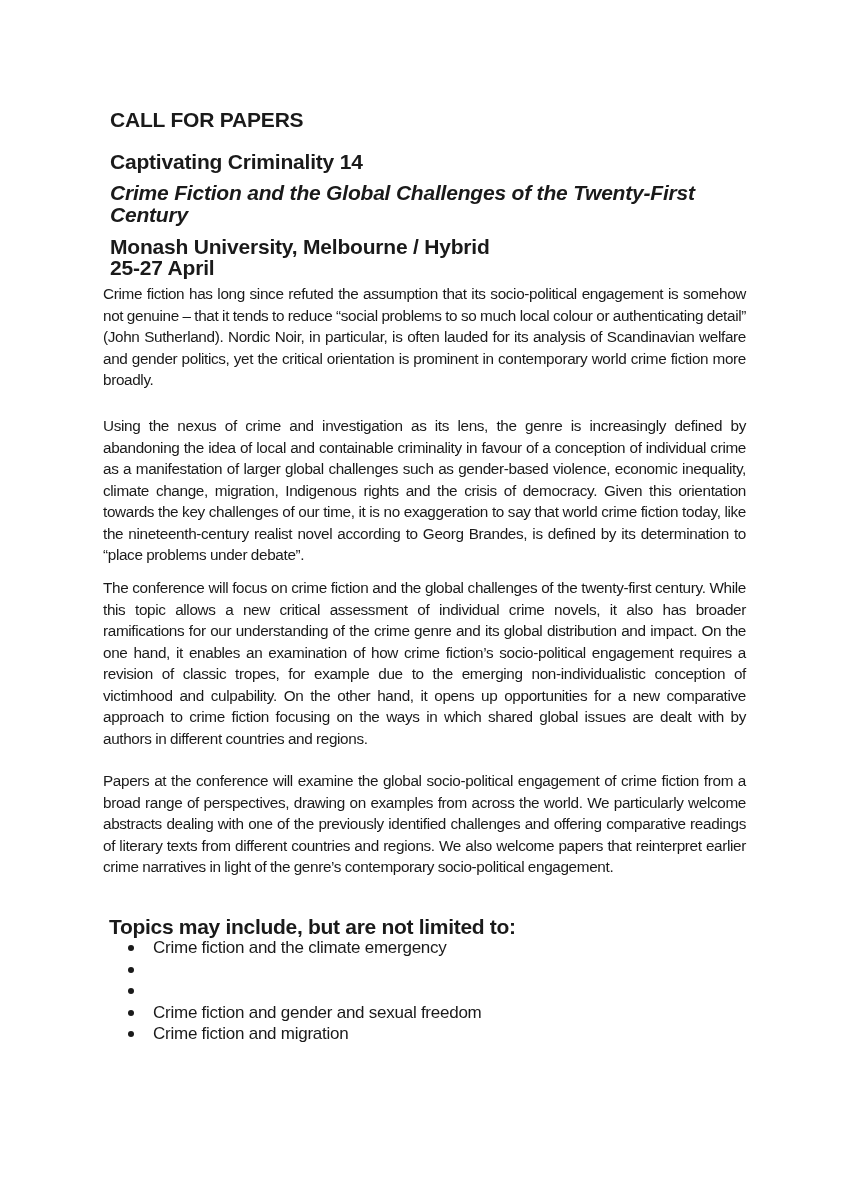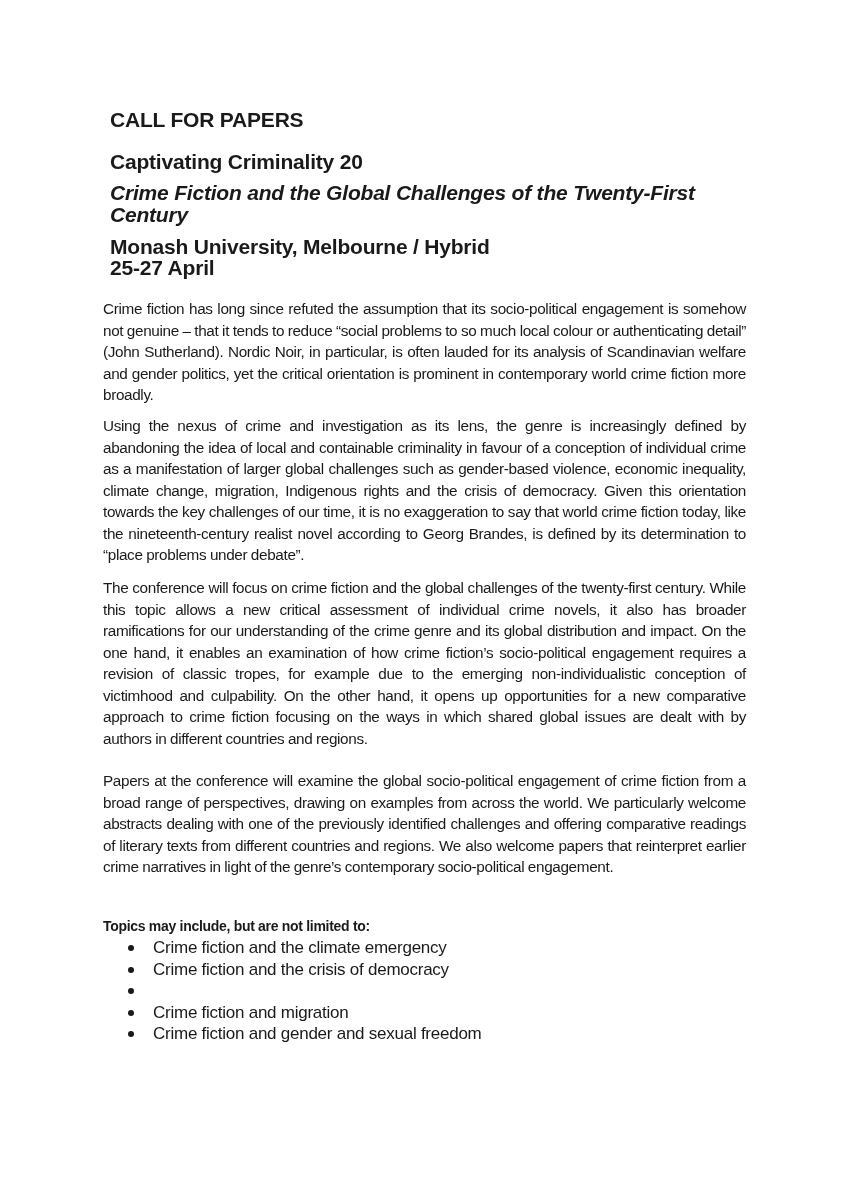--- a/index.html
+++ b/index.html
@@ -42,32 +42,32 @@
     position: absolute;
     left: 0;
     width: 643px;
     margin: 0;
     font-size: 15.3px;
     line-height: 21.55px;
     text-align: justify;
     letter-spacing: -0.35px;
     word-spacing: -0.3px;
   }
-  .p1 { top: 298px; }
+  .p1 { top: 283px; }
   .p2 { top: 415px; }
   .p3 { top: 577px; }
   .p4 { top: 770px; }
 
   .topics-heading {
     position: absolute;
-    left: 0;
+    left: 6px;
     top: 916px;
     margin: 0;
     font-weight: bold;
-    font-size: 14px;
+    font-size: 21px;
     line-height: 21.5px;
     letter-spacing: -0.3px;
   }
   .topics-list {
     position: absolute;
     left: 0;
     top: 937px;
     margin: 0;
     padding: 0;
     list-style: none;
@@ -88,31 +88,31 @@
     height: 6px;
     border-radius: 50%;
     background: #1a1a1a;
   }
 </style>
 </head>
 <body>
 
 <div class="page">
   <p class="center title-cfp">CALL FOR PAPERS</p>
-  <p class="center title-conf">Captivating Criminality 20</p>
+  <p class="center title-conf">Captivating Criminality 14</p>
   <p class="center title-theme">Crime Fiction and the Global Challenges of the Twenty-First Century</p>
   <p class="center title-venue">Monash University, Melbourne / Hybrid</p>
   <p class="center title-date">25-27 April</p>
 
   <p class="para p1">Crime fiction has long since refuted the assumption that its socio-political engagement is somehow not genuine – that it tends to reduce “social problems to so much local colour or authenticating detail” (John Sutherland). Nordic Noir, in particular, is often lauded for its analysis of Scandinavian welfare and gender politics, yet the critical orientation is prominent in contemporary world crime fiction more broadly.</p>
   <p class="para p2">Using the nexus of crime and investigation as its lens, the genre is increasingly defined by abandoning the idea of local and containable criminality in favour of a conception of individual crime as a manifestation of larger global challenges such as gender-based violence, economic inequality, climate change, migration, Indigenous rights and the crisis of democracy. Given this orientation towards the key challenges of our time, it is no exaggeration to say that world crime fiction today, like the nineteenth-century realist novel according to Georg Brandes, is defined by its determination to “place problems under debate”.</p>
   <p class="para p3">The conference will focus on crime fiction and the global challenges of the twenty-first century. While this topic allows a new critical assessment of individual crime novels, it also has broader ramifications for our understanding of the crime genre and its global distribution and impact. On the one hand, it enables an examination of how crime fiction’s socio-political engagement requires a revision of classic tropes, for example due to the emerging non-individualistic conception of victimhood and culpability. On the other hand, it opens up opportunities for a new comparative approach to crime fiction focusing on the ways in which shared global issues are dealt with by authors in different countries and regions.</p>
   <p class="para p4">Papers at the conference will examine the global socio-political engagement of crime fiction from a broad range of perspectives, drawing on examples from across the world. We particularly welcome abstracts dealing with one of the previously identified challenges and offering comparative readings of literary texts from different countries and regions. We also welcome papers that reinterpret earlier crime narratives in light of the genre’s contemporary socio-political engagement.</p>
 
   <p class="topics-heading">Topics may include, but are not limited to:</p>
   <ul class="topics-list">
     <li><span class="bullet"></span><span>Crime fiction and the climate emergency</span></li>
-    <li><span class="bullet"></span><span>Crime fiction and the crisis of democracy</span></li>
     <li><span class="bullet"></span></li>
+    <li><span class="bullet"></span></li>
+    <li><span class="bullet"></span><span>Crime fiction and gender and sexual freedom</span></li>
     <li><span class="bullet"></span><span>Crime fiction and migration</span></li>
-    <li><span class="bullet"></span><span>Crime fiction and gender and sexual freedom</span></li>
   </ul>
 </div>
 
 </body></html>

